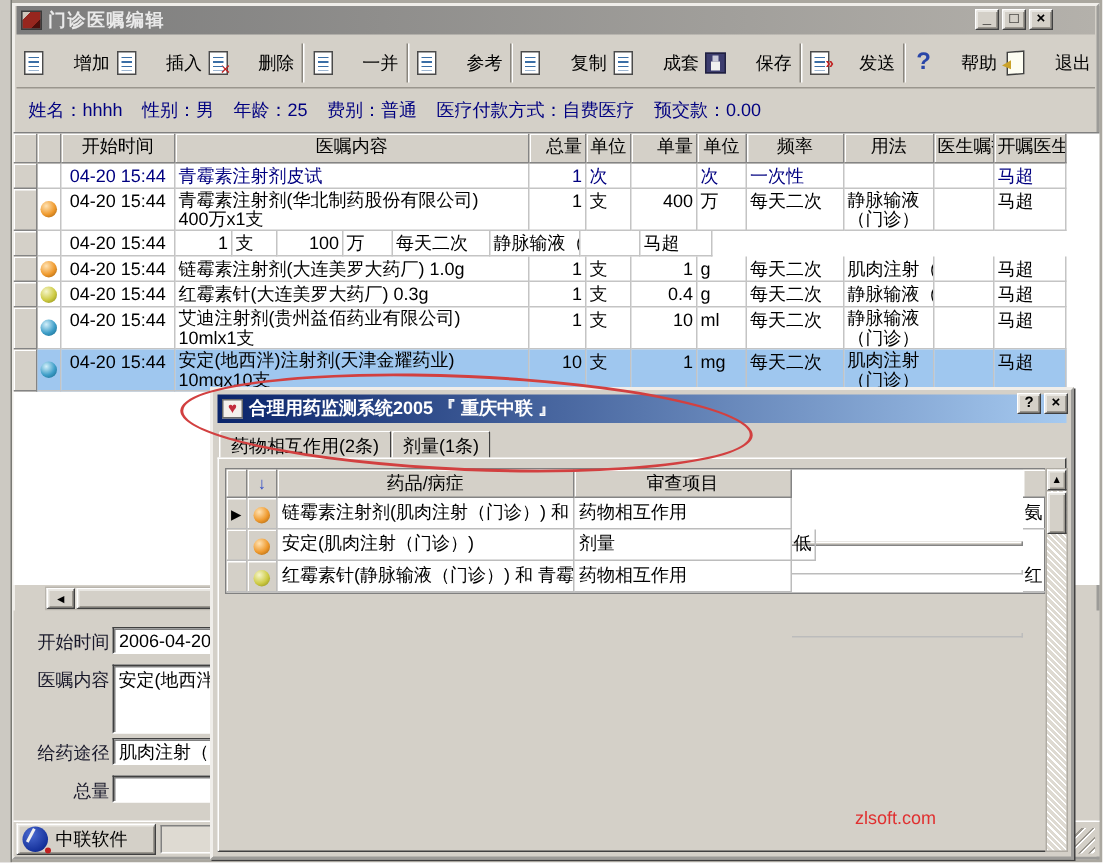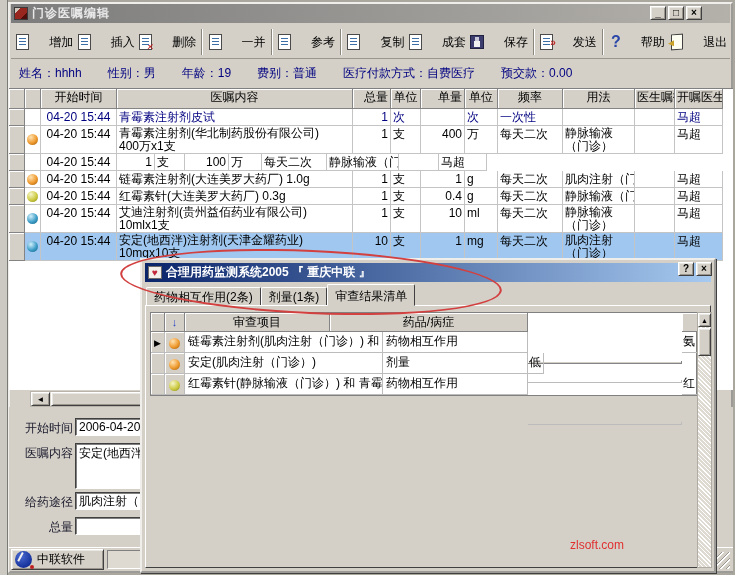--- a/index.html
+++ b/index.html
@@ -31,36 +31,36 @@
   .i-del::before { content:"✕"; position:absolute; right:-3px; bottom:-3px; color:#c02020; font-size:9px; font-weight:bold; }
   .i-send::before { content:"»"; position:absolute; right:-4px; top:2px; color:#c02020; font-size:10px; font-weight:bold; }
   .i-save { width:14px; height:14px; background:#3c3c6e; border:1px solid #202040; position:relative; flex-shrink:0; }
   .i-save::after { content:""; position:absolute; left:3px; right:3px; bottom:1px; height:6px; background:#f0f0f0; }
   .i-save::before { content:""; position:absolute; left:4px; right:4px; top:1px; height:4px; background:#c8c8d8; }
   .i-help { color:#2946a8; font-weight:bold; font-size:16px; }
   .i-exit { position:relative; width:12px; height:16px; background:#fdfdf2; border:1px solid #404040; transform:skewY(-4deg); flex-shrink:0; }
   .i-exit::after { content:""; position:absolute; left:-4px; bottom:3px; width:0; height:0; border-top:3px solid transparent; border-bottom:3px solid transparent; border-right:6px solid #caa22a; }
 
   
-  .patientbar { position:absolute; left:11px; top:60px; width:719px; height:26px; display:flex; align-items:center; gap:26px; padding-left:8px; color:#000080; }
+  .patientbar { position:absolute; left:11px; top:60px; width:719px; height:26px; display:flex; align-items:center; gap:13px; padding-left:8px; color:#000080; }
   .pfield { white-space:nowrap; }
   .plabel::after { content:"："; }
   .allergy-btn { position:absolute; right:4px; top:1px; width:110px; height:22px; text-align:center; line-height:20px; color:#000; }
 
   
   .orders { position:absolute; left:9px; top:88px; width:724px; height:302px; background:#fff; overflow:hidden; border-top:1px solid #808080; }
   .trow, .thead { display:flex; }
   .thead { height:20px; }
   .trow { height:17px; }
   .trow.h2 { height:28px; }
   .cell { flex-shrink:0; padding:1px 2px; border-right:1px solid #c4c4c4; border-bottom:1px solid #c4c4c4; overflow:hidden; white-space:nowrap; line-height:14px; }
   .hcell { background:#d4d0c8; border-right:1px solid #848484; border-bottom:1px solid #848484; box-shadow:inset 1px 1px 0 #fff; text-align:center; font-weight:normal; }
   .c0 { width:16px; } .c1 { width:16px; } .c2 { width:76px; text-align:center; } .c3 { width:236px; }
   .c4 { width:38px; text-align:right; } .c5 { width:30px; } .c6 { width:44px; text-align:right; }
-  .c7 { width:33px; } .c8 { width:65px; } .c9 { width:72px; } .c10 { width:40px; } .c11 { width:48px; }
+  .c7 { width:33px; } .c8 { width:65px; } .c9 { width:60px; } .c10 { width:40px; } .c11 { width:48px; }
   .cmark { background:#d4d0c8; border-right:1px solid #848484; border-bottom:1px solid #848484; box-shadow:inset 1px 1px 0 #fff; }
   .cdot { display:flex; align-items:center; justify-content:center; }
   .trow.navy { color:#000080; }
   .trow.sel .cell { background:#9fc7ef; }
   .trow.sel .cmark { background:#d4d0c8; }
   .h2 .c9, .h2 .c3 { white-space:normal; line-height:13px; }
   .cspec { display:block; }
 
   .dot { width:11px; height:11px; border-radius:50%; display:inline-block; }
   .dot-orange { background:radial-gradient(circle at 35% 30%,#ffe2b2,#ef9a2e 55%,#9c5a08); }
@@ -185,21 +185,21 @@
       </div>
     <div class="tbtn">
         <span class="i-exit"></span>
         <span>退出</span>
       </div>
   </div>
 
   <div class="patientbar">
     <span class="pfield"><span class="plabel">姓名</span><span>hhhh</span></span>
     <span class="pfield"><span class="plabel">性别</span><span>男</span></span>
-    <span class="pfield"><span class="plabel">年龄</span><span>19</span></span>
+    <span class="pfield"><span class="plabel">年龄</span><span>25</span></span>
     <span class="pfield"><span class="plabel">费别</span><span>普通</span></span>
     <span class="pfield"><span class="plabel">医疗付款方式</span><span>自费医疗</span></span>
     <span class="pfield"><span class="plabel">预交款</span><span>0.00</span></span>
   </div>
 
   <div class="orders">
     <div class="thead">
       <div class="cell hcell c0"></div>
       <div class="cell hcell c1"></div>
       <div class="cell hcell c2">开始时间</div>
@@ -359,29 +359,28 @@
       <span class="dlg-icon">♥</span>
       <span class="dlg-title">合理用药监测系统2005 『 重庆中联 』</span>
     </div>
     <div class="dlg-btns">
       <span class="wbtn b-out">?</span>
       <span class="wbtn b-out">×</span>
     </div>
     <div class="dlg-tabs">
       <div class="dtab">药物相互作用(2条)</div>
       <div class="dtab">剂量(1条)</div>
-      <div class="dtab active">审查结果清单</div>
     </div>
     <div class="dlg-panel">
       <div class="dgrid">
         <div class="dhead">
           <div class="dcell dh d0"></div>
           <div class="dcell dh d1"><span class="sort-glyph">↓</span></div>
+          <div class="dcell dh d2">药品/病症</div>
           <div class="dcell dh d3">审查项目</div>
-          <div class="dcell dh d2">药品/病症</div>
           <div class="dcell dh d4">严重程度</div>
           <div class="dcell dh d5"></div>
         </div>
         <div class="drow">
           <div class="dcell d0 dmark">▶</div>
           <div class="dcell d1 ddot">
               <span class="dot dot-orange"></span>
             </div>
           <div class="dcell d2">链霉素注射剂(肌肉注射（门诊）) 和</div>
           <div class="dcell d3">药物相互作用</div>

